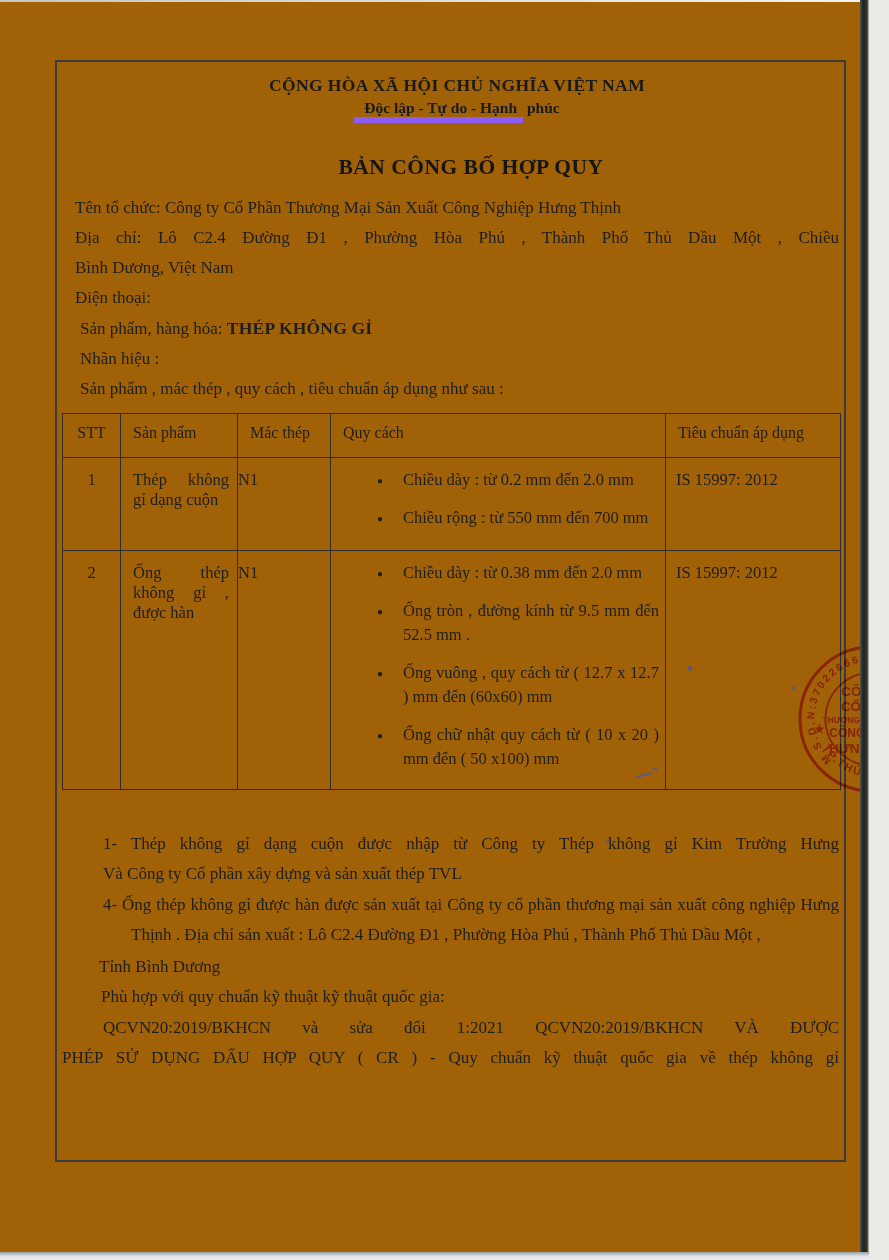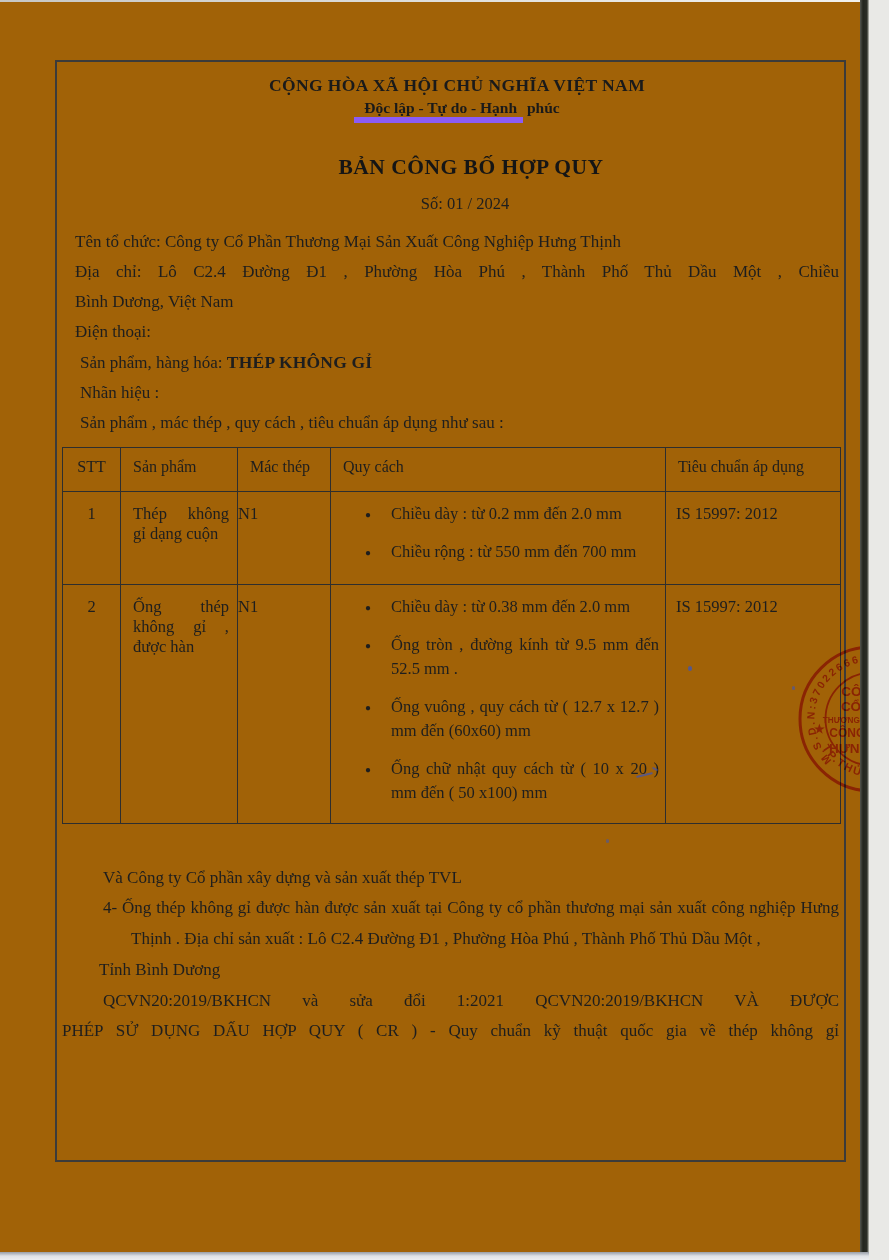--- a/index.html
+++ b/index.html
@@ -37,21 +37,21 @@
   .prod-value { font-weight:bold; font-size:17.5px; letter-spacing:.2px; }
 
   table.spec { border-collapse:collapse; table-layout:fixed; margin-top:9px; margin-left:-13px;
     width:778px; font-size:16.5px; }
   table.spec td, table.spec th { border:1.5px solid #2e2e2e; vertical-align:top; font-weight:normal; }
   table.spec th { text-align:left; padding:10px 6px 10px 12px; height:44px; font-size:16px; }
   table.spec th.c { text-align:center; padding-left:2px; padding-right:2px; }
   td.cell-stt { text-align:center; padding-top:12px; }
   td.cell-sp  { padding:12px 8px 6px 12px; text-align:justify; }
   td.cell-mt  { text-align:left; padding-top:12px; }
-  td.cell-qc  { padding:10px 6px 4px 8px; }
+  td.cell-qc  { padding:10px 6px 4px 20px; }
   td.cell-tc  { padding:12px 4px 6px 10px; }
   tr.r1 td { height:93px; }
   tr.r2 td { height:238px; }
   ul.qc-list { list-style:none; }
   ul.qc-list li { position:relative; padding-left:52px; margin-bottom:13px; text-align:justify; line-height:24.5px; }
   ul.qc-list li::before { content:"●"; position:absolute; left:26px; top:1px; font-size:10px; }
 
   .notes { margin-top:39px; font-size:17px; line-height:30.5px; }
   .note1 { margin-left:28px; }
   .note2 { margin-left:56px; text-indent:-28px; text-align:justify; }
@@ -77,21 +77,20 @@
 <body>
 
 <div class="page">
   <div class="frame">
     <div class="inner">
 
       <div class="nat-line1">CỘNG HÒA XÃ HỘI CHỦ NGHĨA VIỆT NAM</div>
       <div class="nat-line2"><span class="u">Độc lập - Tự do - Hạnh</span><span> phúc</span></div>
 
       <div class="doc-title">BẢN CÔNG BỐ HỢP QUY</div>
-      <div class="doc-number">Số: 01 / 2024</div>
 
       <div class="org-block body-text">
         <div>Tên tổ chức: Công ty Cổ Phần Thương Mại Sản Xuất Công Nghiệp Hưng Thịnh</div>
         <div class="justify-full">Địa chỉ: Lô C2.4 Đường Đ1 , Phường Hòa Phú , Thành Phố Thủ Dầu Một , Chiều</div>
         <div>Bình Dương, Việt Nam</div>
         <div>Điện thoại:</div>
         <div class="indent-5"><span>Sản phẩm, hàng hóa: </span><span class="prod-value">THÉP KHÔNG GỈ</span></div>
         <div class="indent-5">Nhãn hiệu :</div>
         <div class="indent-5">Sản phẩm , mác thép , quy cách , tiêu chuẩn áp dụng như sau :</div>
       </div>
@@ -136,24 +135,26 @@
               <li>Ống chữ nhật quy cách từ ( 10 x 20 ) mm đến ( 50 x100) mm</li>
             </ul>
           </td>
           <td class="cell-tc">IS 15997: 2012</td>
         </tr>
       </tbody>
         </table>
 
       <div class="notes">
         <div class="note1">
+          <div class="justify-full">1-  Thép không gỉ dạng cuộn được nhập từ Công ty Thép không gỉ Kim Trường Hưng</div>
           <div>Và Công ty Cổ phần xây dựng và sản xuất thép TVL</div>
         </div>
         <div class="note2">4-  Ống thép không gỉ được hàn được sản xuất tại Công ty cổ phần thương mại sản xuất công nghiệp Hưng Thịnh . Địa chỉ sản xuất : Lô C2.4 Đường Đ1 , Phường Hòa Phú , Thành Phố Thủ Dầu Một ,</div>
         <div class="line-tinh">Tỉnh Bình Dương</div>
+        <div class="line-phuhop">Phù hợp với quy chuẩn kỹ thuật kỹ thuật quốc gia:</div>
         <div class="qcvn">
           <div class="l1 justify-full">QCVN20:2019/BKHCN và sửa đổi 1:2021 QCVN20:2019/BKHCN VÀ ĐƯỢC</div>
           <div class="justify-full">PHÉP SỬ DỤNG DẤU HỢP QUY ( CR ) -  Quy chuẩn kỹ thuật quốc gia về thép không gỉ</div>
         </div>
       </div>
 
     </div>
   </div>
 
   <svg class="stamp" viewBox="-100 -100 200 200" xmlns="http://www.w3.org/2000/svg">

